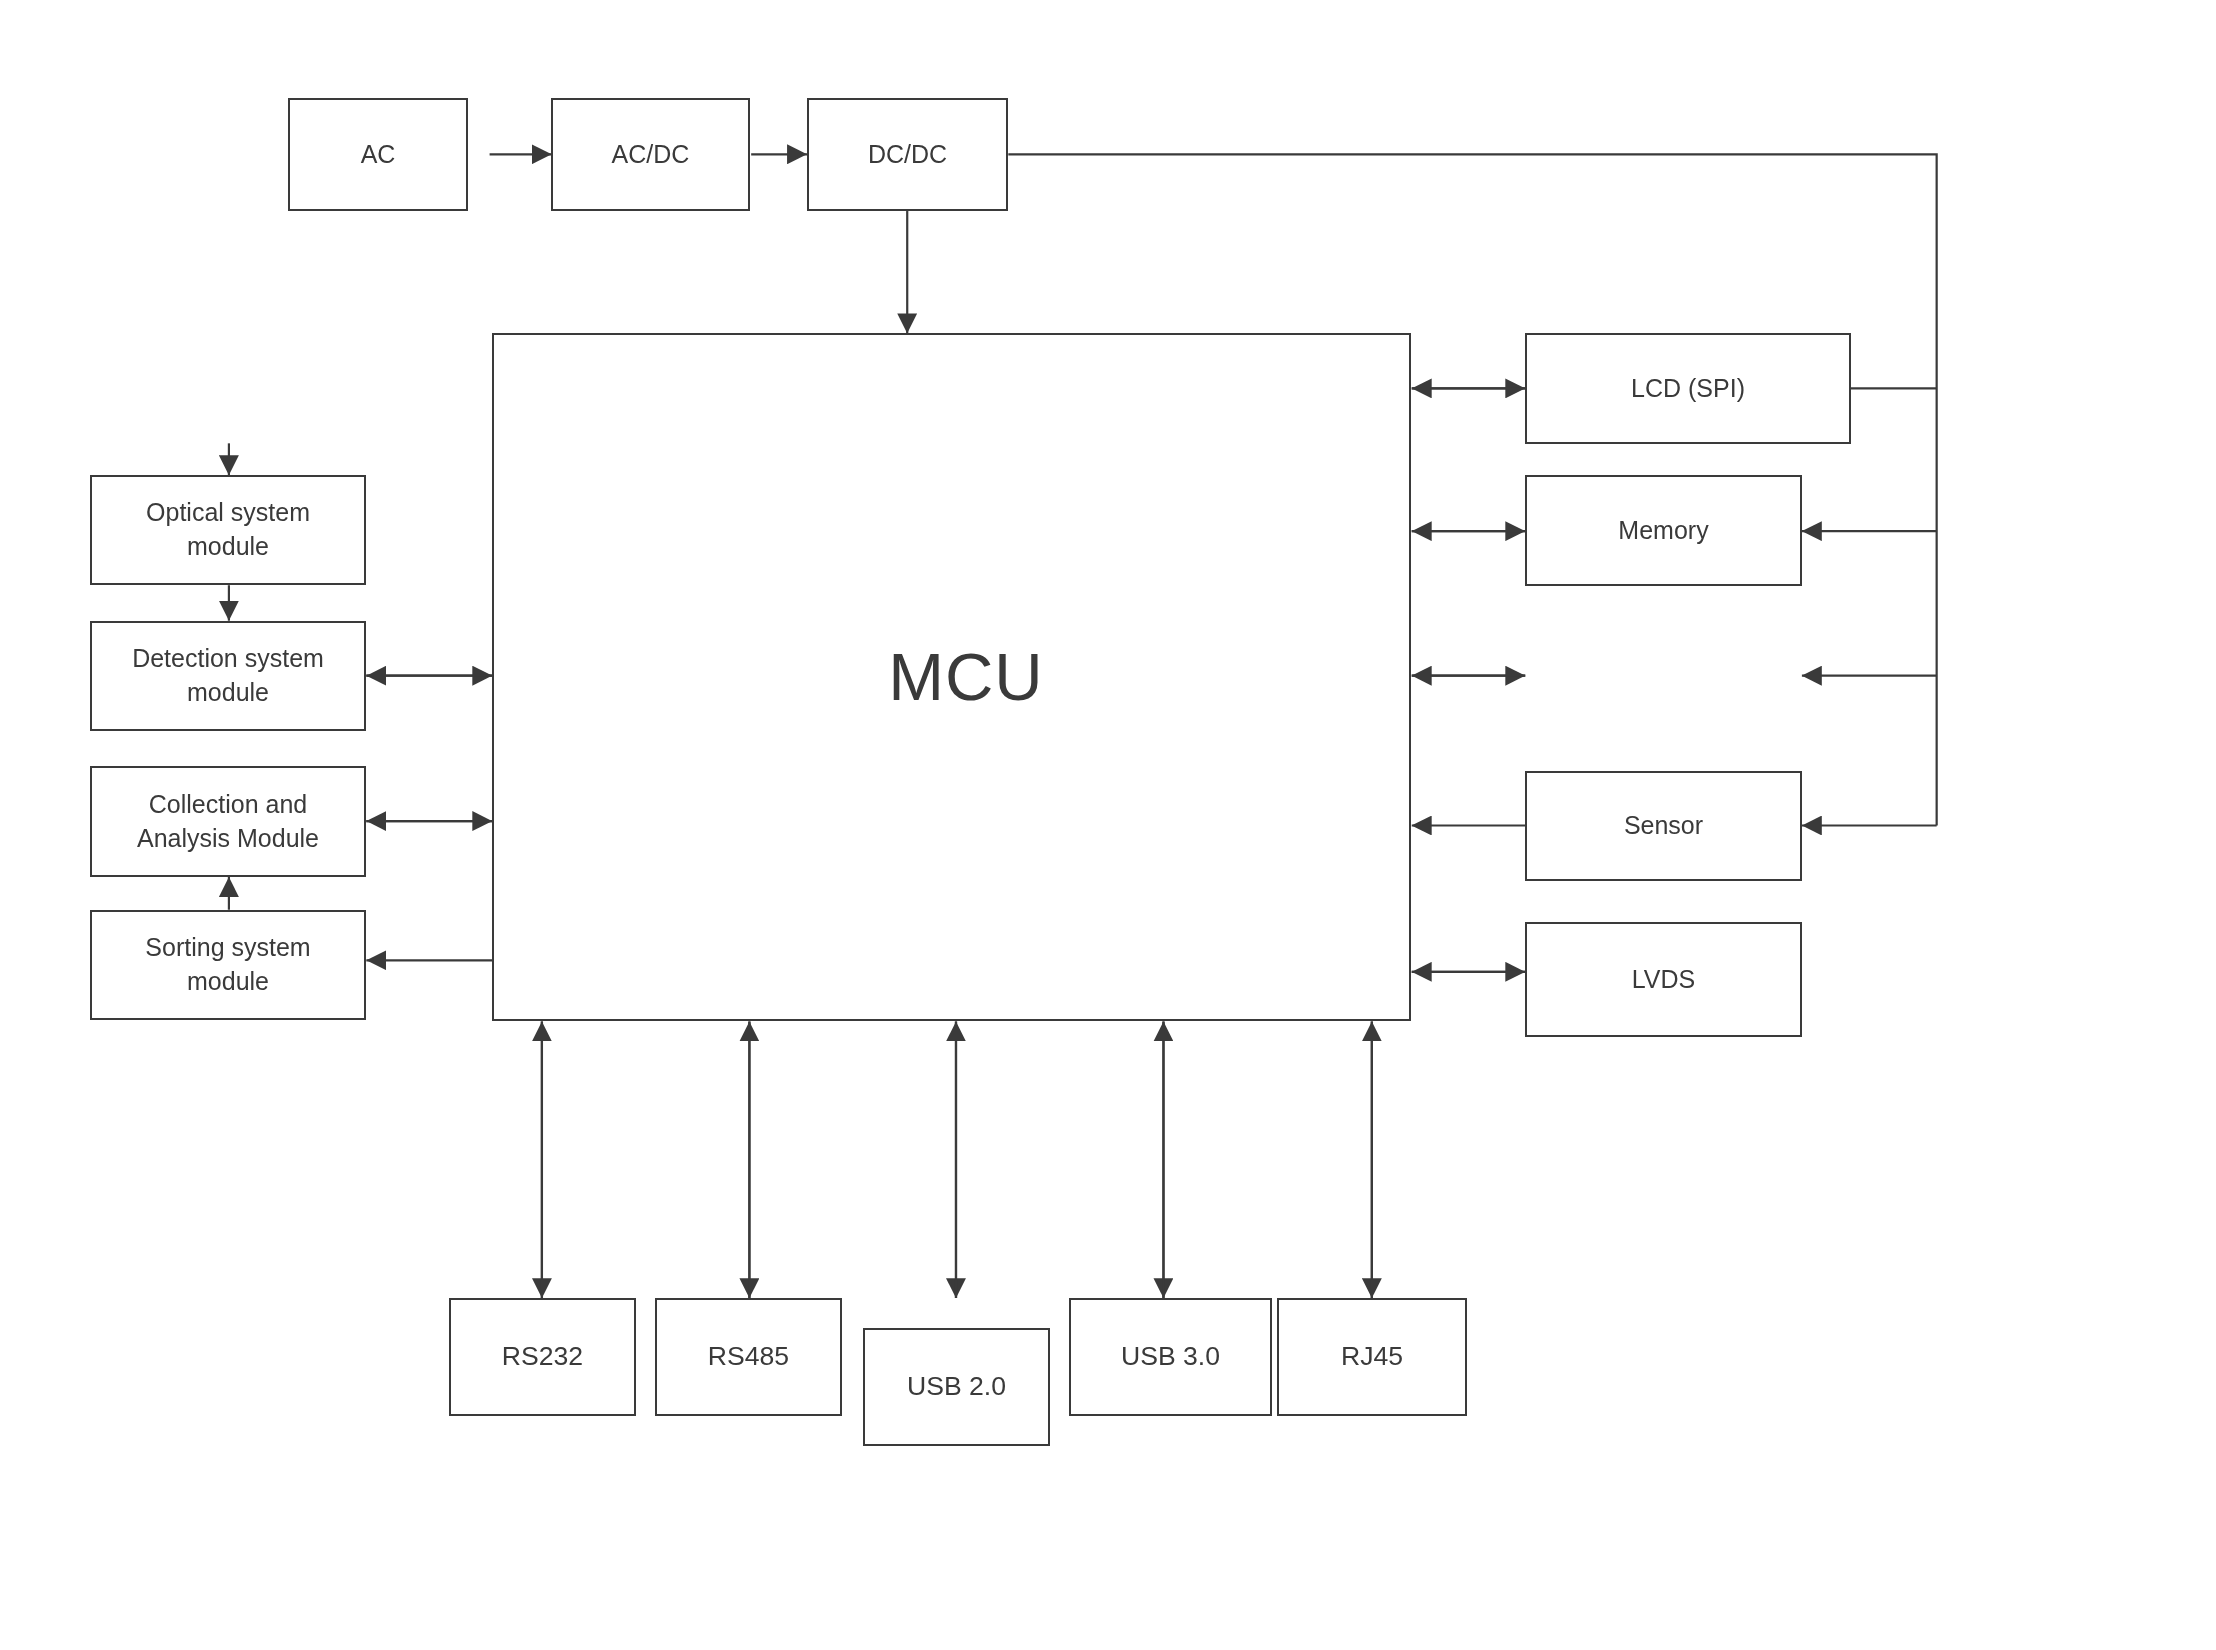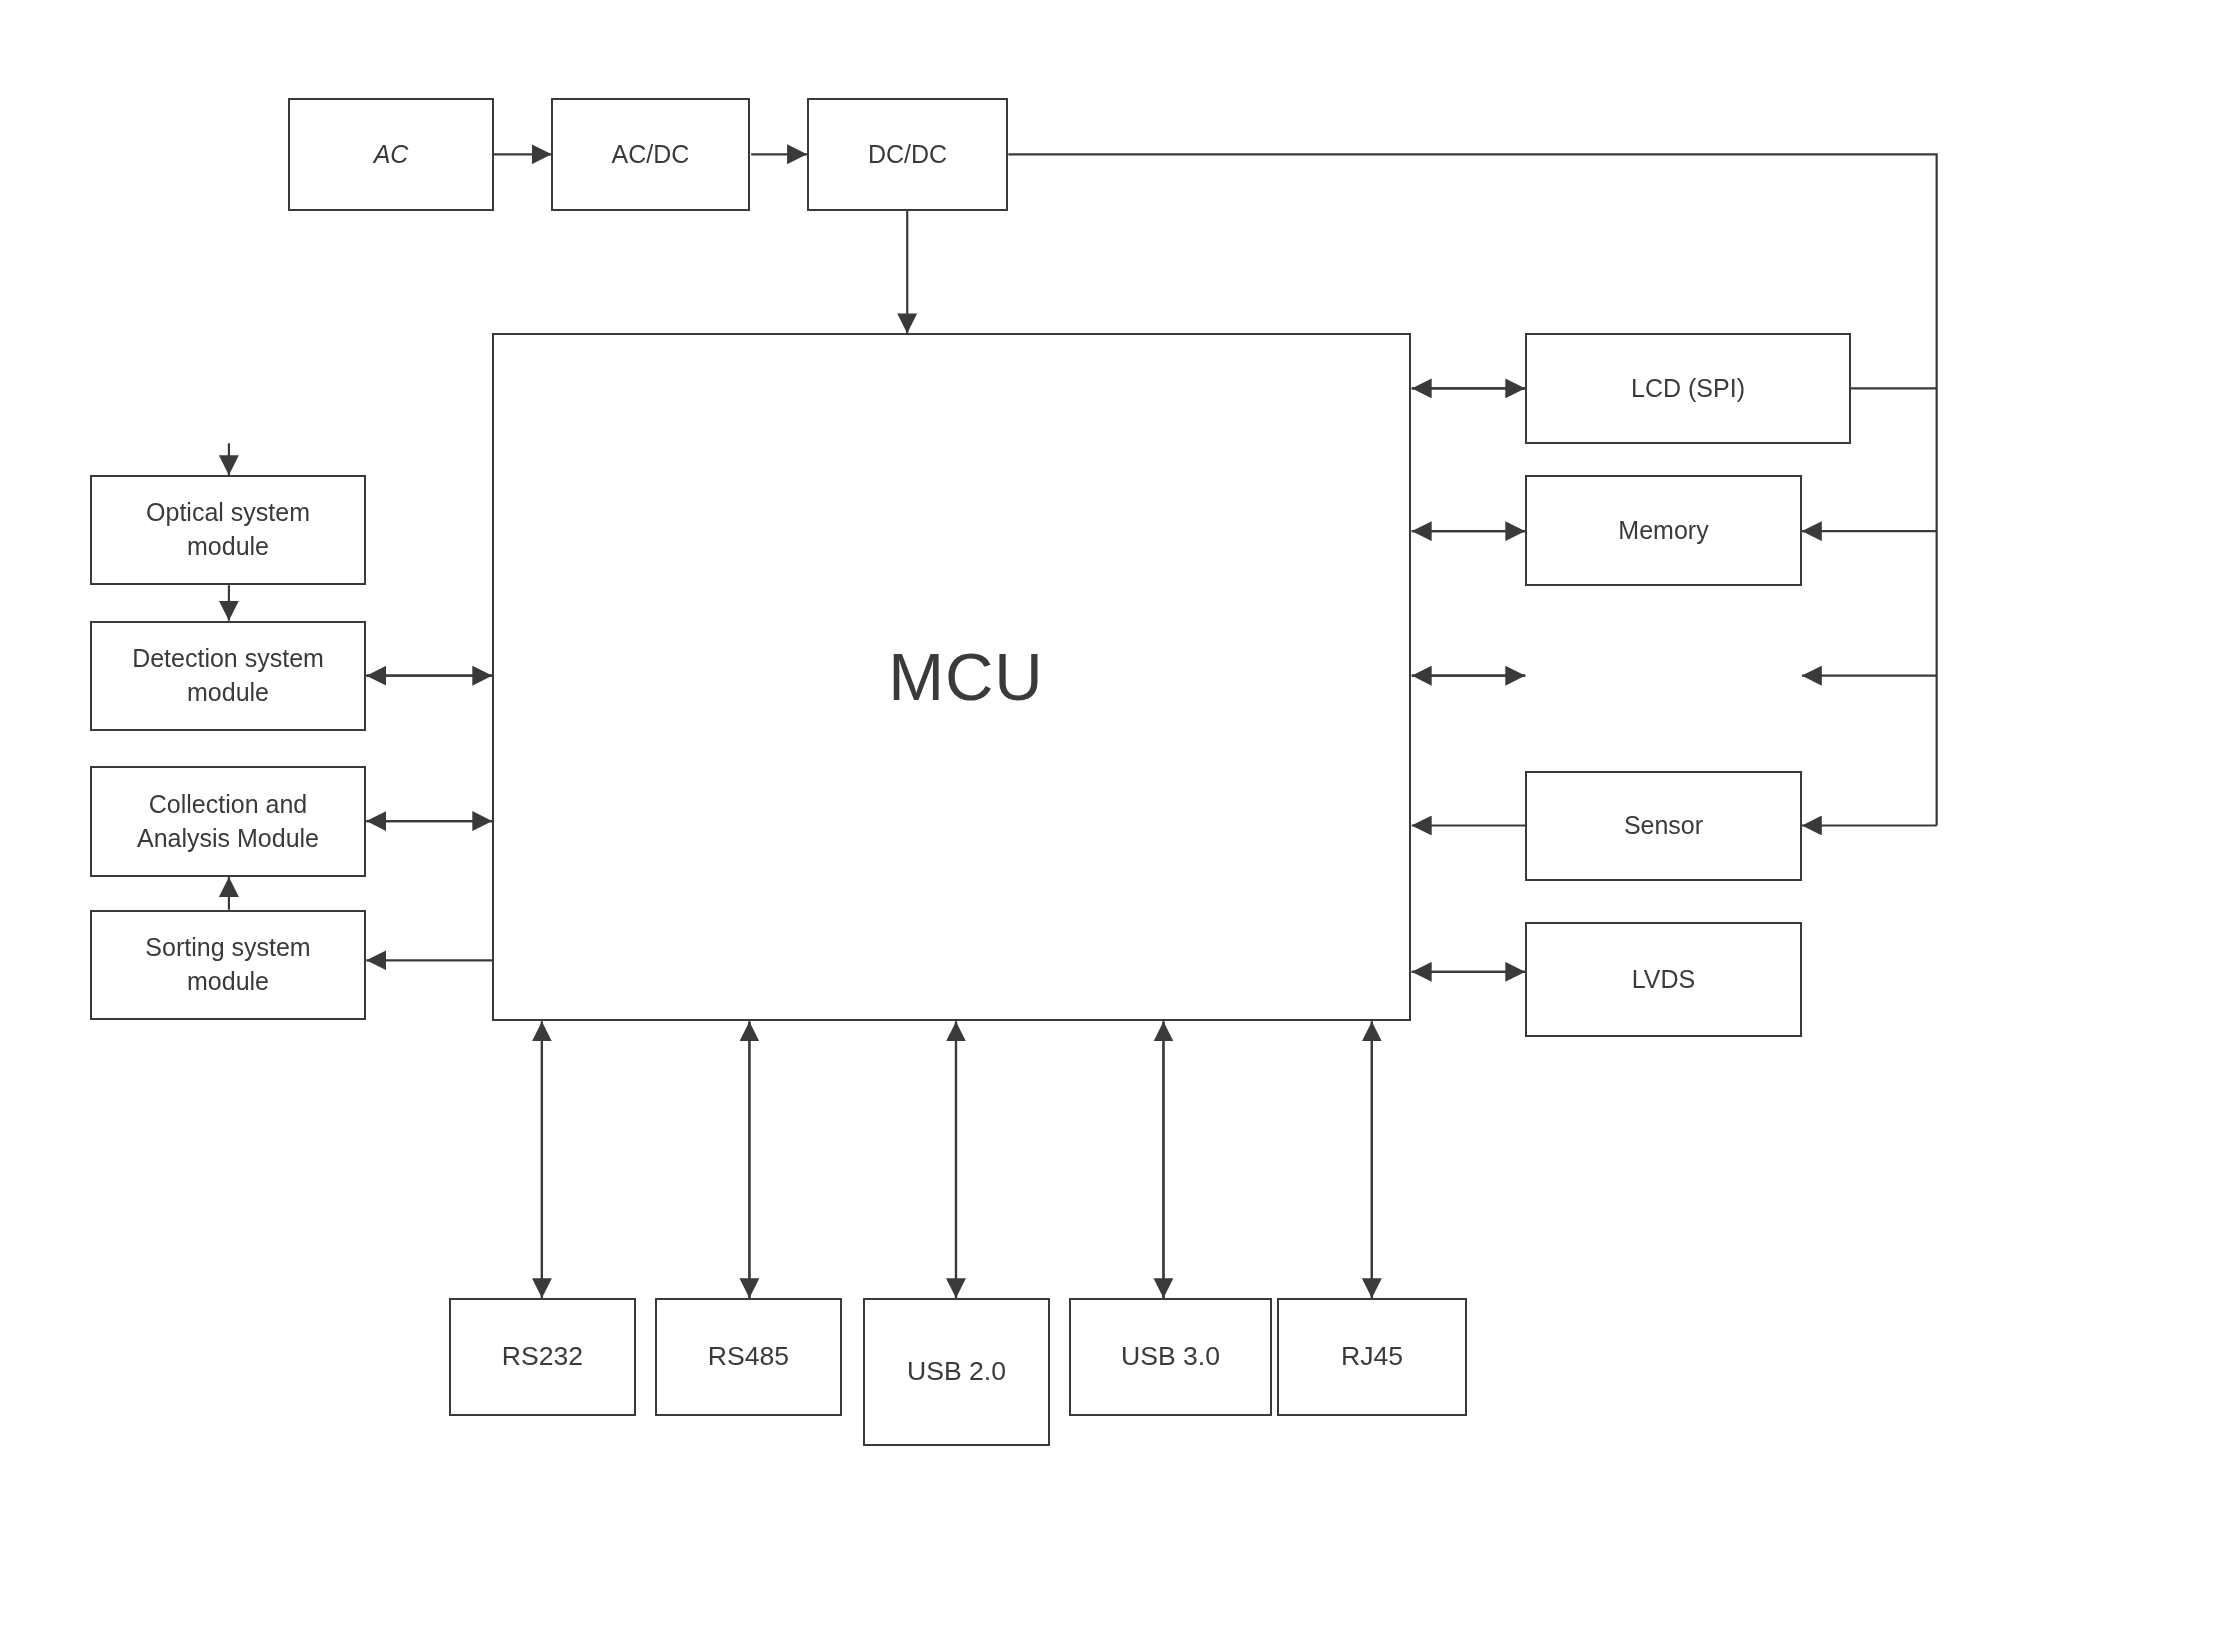--- a/index.html
+++ b/index.html
@@ -100,21 +100,21 @@
     <line x1="1078" y1="1152" x2="1078" y2="1464" marker-end="url(#arr)"></line>
     <line x1="1078" y1="1464" x2="1078" y2="1152" marker-end="url(#arr)"></line>
 
     <line x1="1312" y1="1152" x2="1312" y2="1464" marker-end="url(#arr)"></line>
     <line x1="1312" y1="1464" x2="1312" y2="1152" marker-end="url(#arr)"></line>
 
     <line x1="1547" y1="1152" x2="1547" y2="1464" marker-end="url(#arr)"></line>
     <line x1="1547" y1="1464" x2="1547" y2="1152" marker-end="url(#arr)"></line>
   </svg>
 
-  <div class="box" style="left:288px; top:98px; width:206px; height:113px;font-style:italic;">AC</div>
+  <div class="box" style="left:288px; top:98px; width:180px; height:113px;">AC</div>
   <div class="box" style="left:551px; top:98px; width:199px; height:113px;">AC/DC</div>
   <div class="box" style="left:807px; top:98px; width:201px; height:113px;">DC/DC</div>
 
   <div class="box mcu" style="left:492px; top:333px; width:919px; height:688px;padding-left:36px;">MCU</div>
 
   <div class="box" style="left:90px; top:475px; width:276px; height:110px;">Optical system
 module</div>
   <div class="box" style="left:90px; top:621px; width:276px; height:110px;">Detection system
 module</div>
   <div class="box" style="left:90px; top:766px; width:276px; height:111px;">Collection and
@@ -122,18 +122,18 @@
   <div class="box" style="left:90px; top:910px; width:276px; height:110px;">Sorting system
 module</div>
 
   <div class="box" style="left:1525px; top:333px; width:326px; height:111px;">LCD (SPI)</div>
   <div class="box" style="left:1525px; top:475px; width:277px; height:111px;">Memory</div>
   <div class="box" style="left:1525px; top:771px; width:277px; height:110px;">Sensor</div>
   <div class="box" style="left:1525px; top:922px; width:277px; height:115px;">LVDS</div>
 
   <div class="box bottom-port" style="left:449px; top:1298px; width:187px; height:118px;">RS232</div>
   <div class="box bottom-port" style="left:655px; top:1298px; width:187px; height:118px;">RS485</div>
-  <div class="box bottom-port" style="left:863px; top:1298px; width:187px; height:148px;">USB 2.0</div>
+  <div class="box bottom-port" style="left:863px; top:1328px; width:187px; height:118px;">USB 2.0</div>
   <div class="box bottom-port" style="left:1069px; top:1298px; width:203px; height:118px;">USB 3.0</div>
   <div class="box bottom-port" style="left:1277px; top:1298px; width:190px; height:118px;">RJ45</div>
 
 </div>
 
 
 </body></html>

